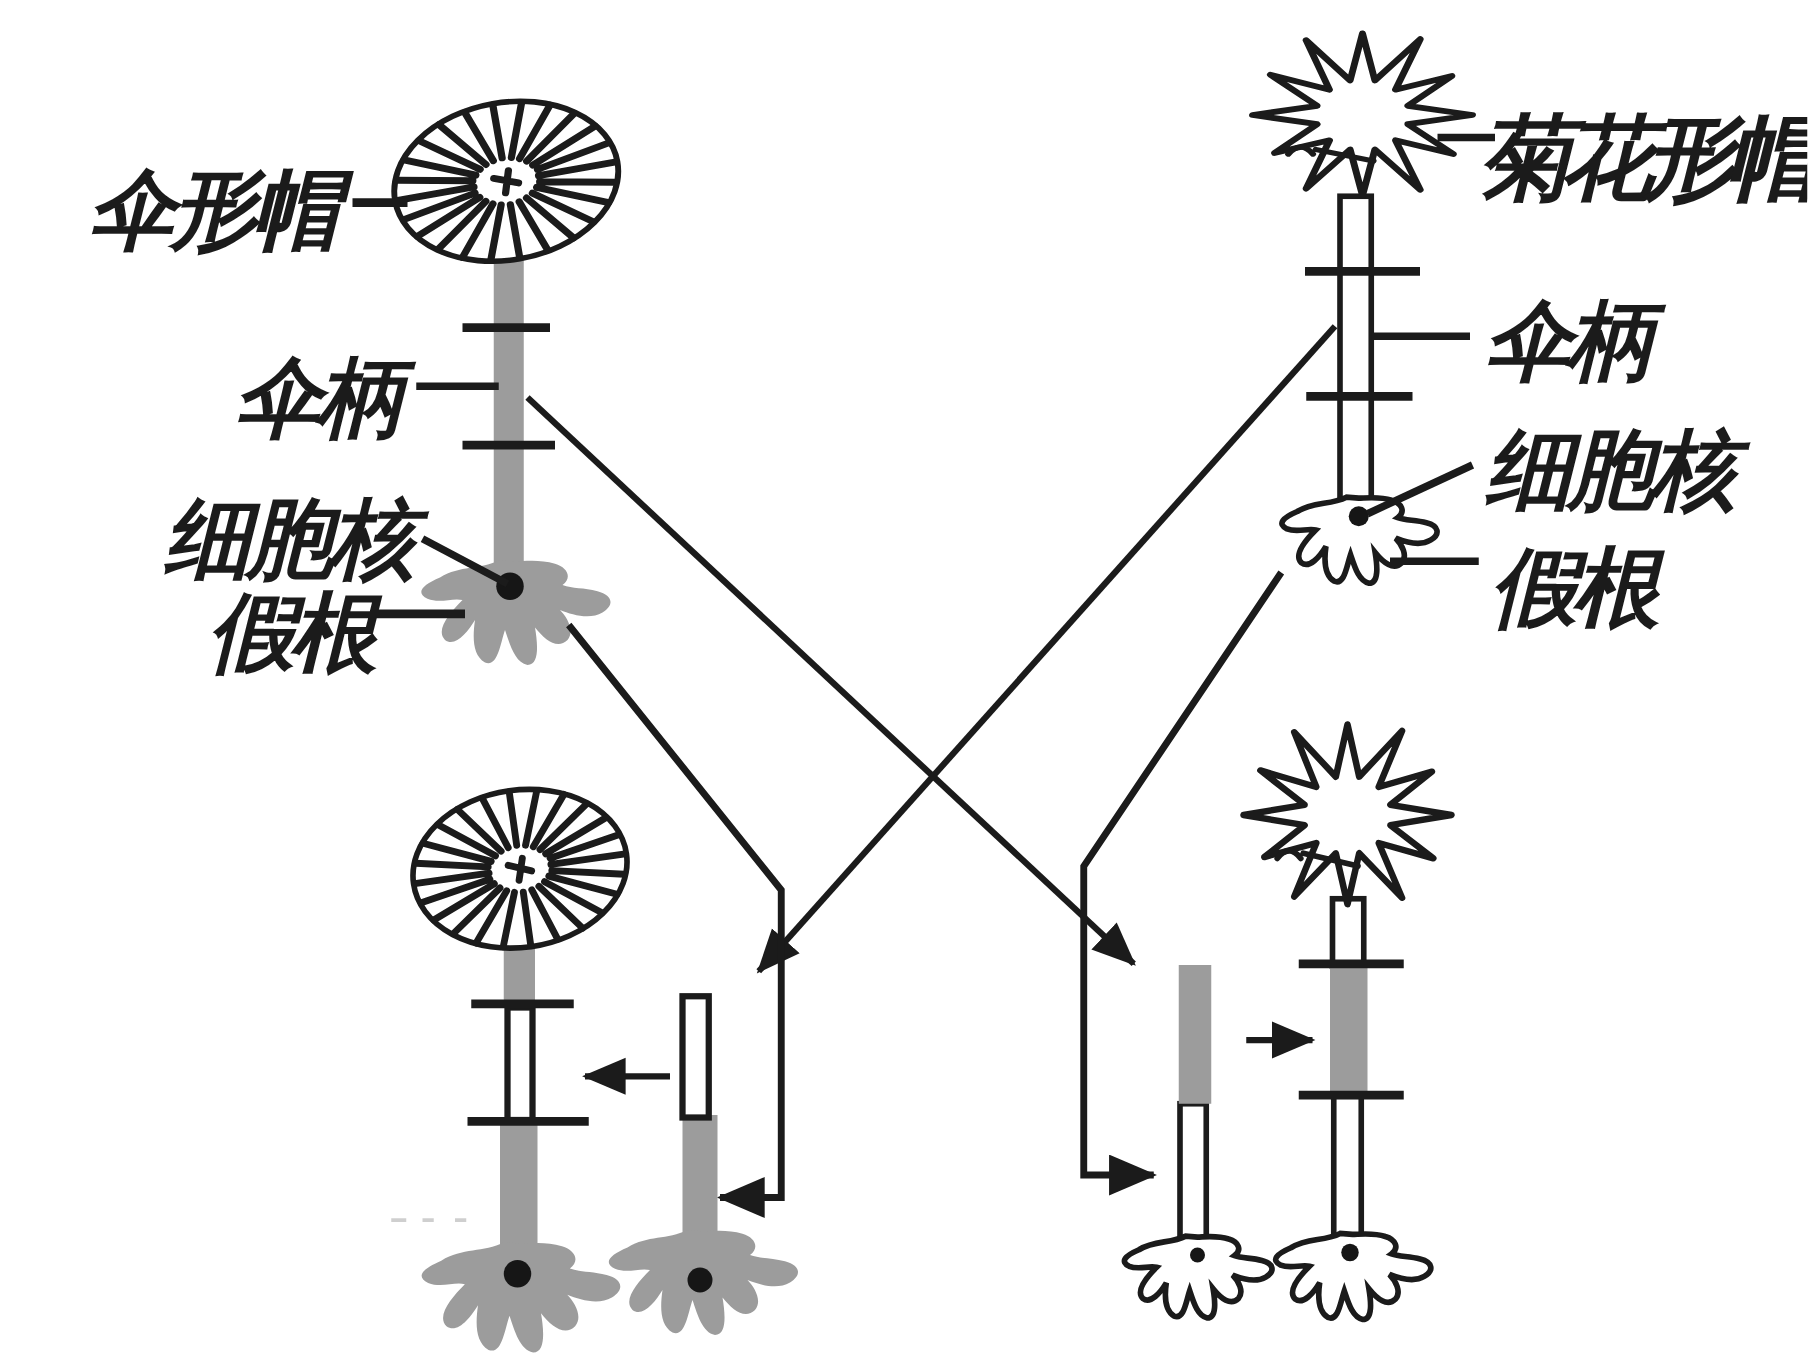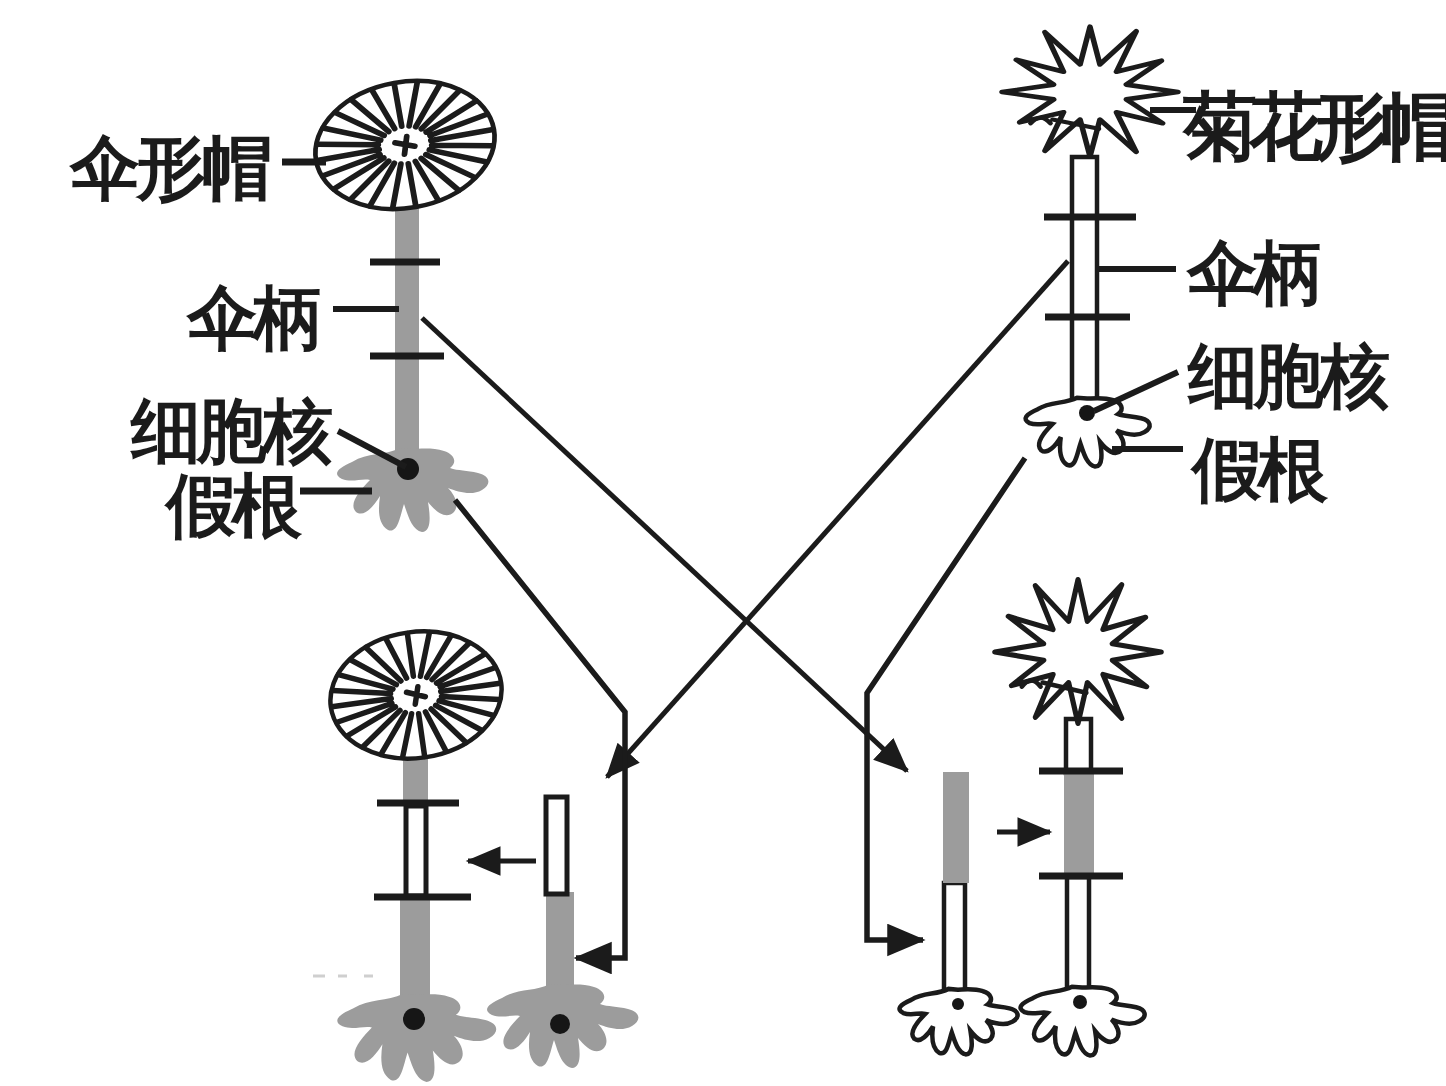--- a/index.html
+++ b/index.html
@@ -7,20 +7,21 @@
     --cytoplasm:#9c9c9c;
     --nucleus:#161616;
     --background:#ffffff;
   }
   html,body{margin:0;padding:0;background:#fff;}
   .stage{
     position:relative;
     width:1446px;height:1086px;
     background:var(--background);
     overflow:hidden;
+    font-style:italic;
   }
   svg{display:block;}
   text{
     font-family:"Liberation Serif","DejaVu Serif",serif;
     font-weight:600;
     fill:var(--ink);
   }
   .lbl3{font-size:70px;letter-spacing:-4px;}
   .lbl2{font-size:70px;letter-spacing:-4px;}
   .lbl4{font-size:74px;letter-spacing:-8px;}

